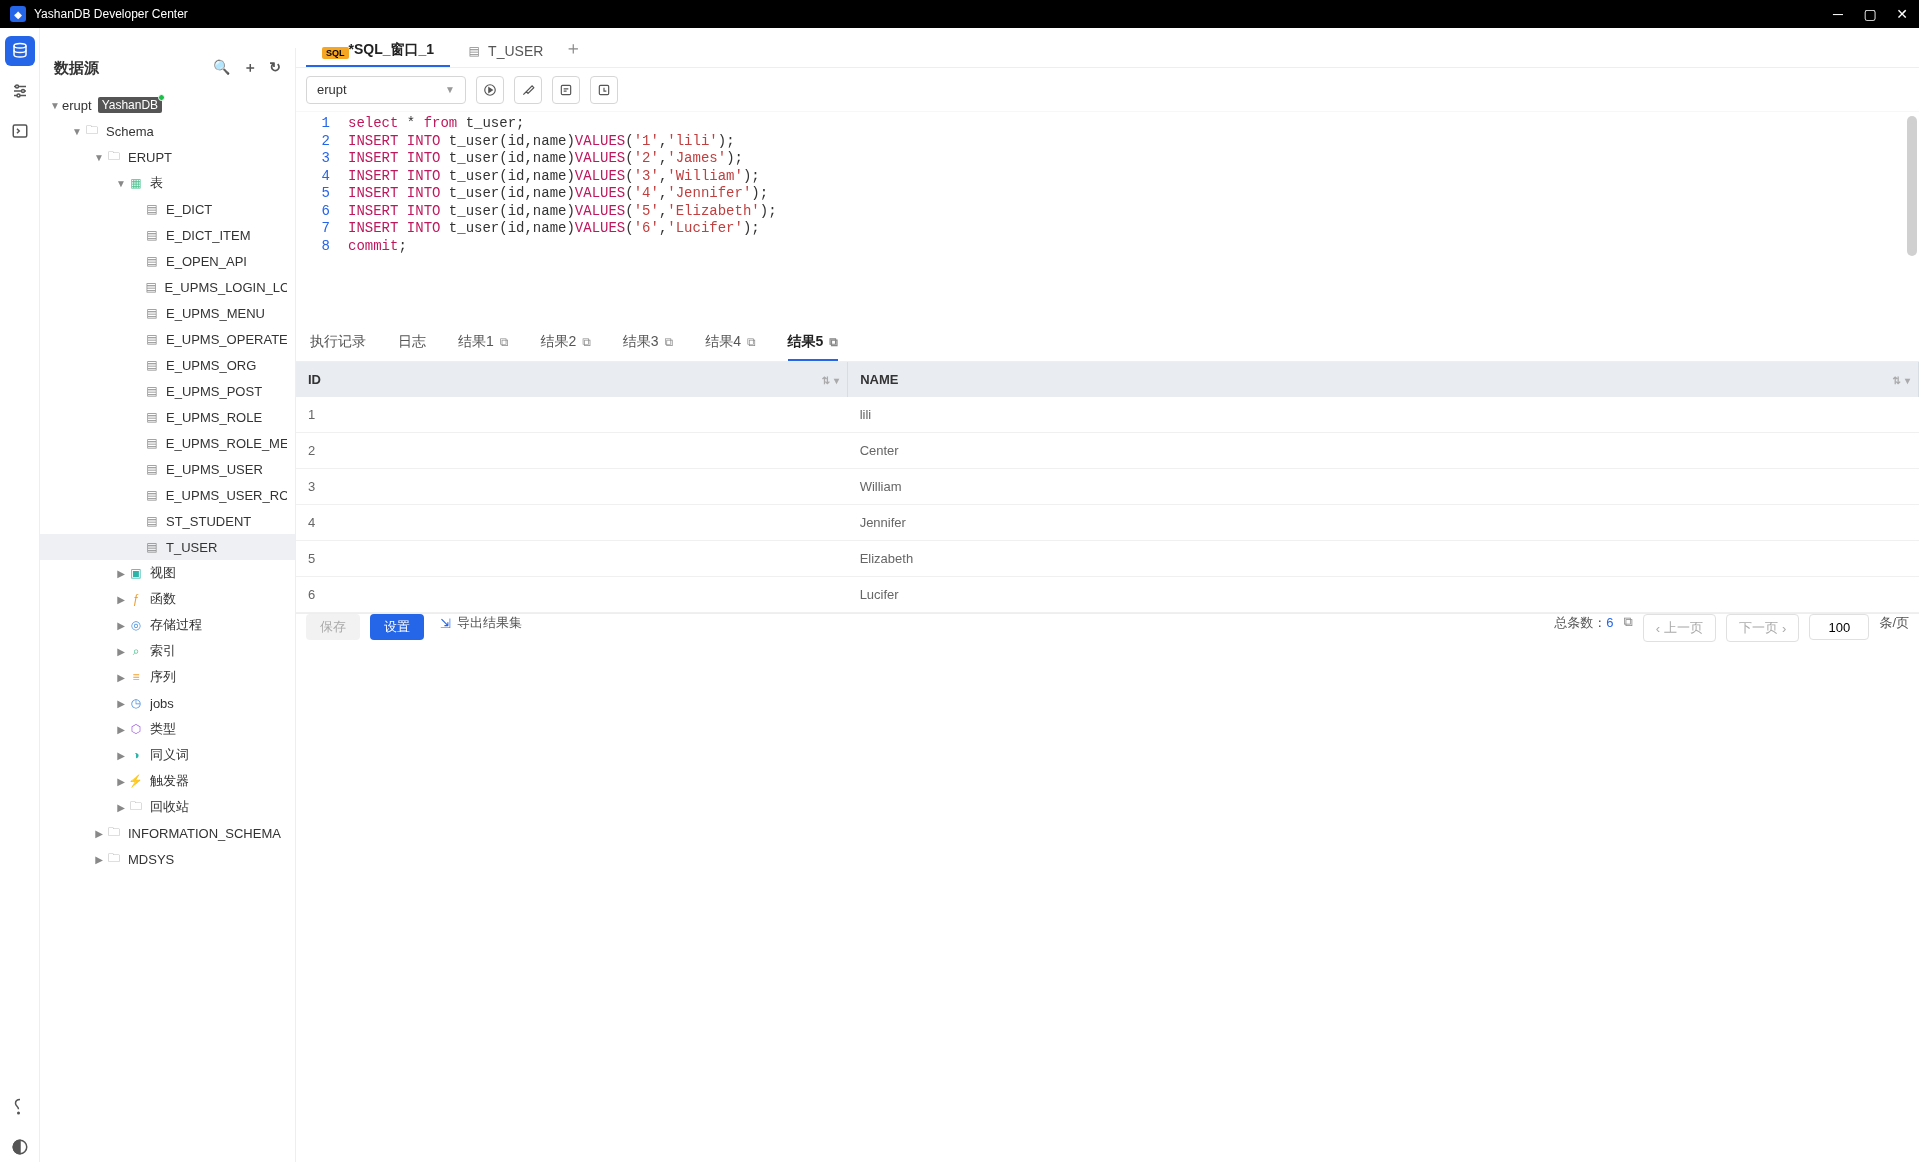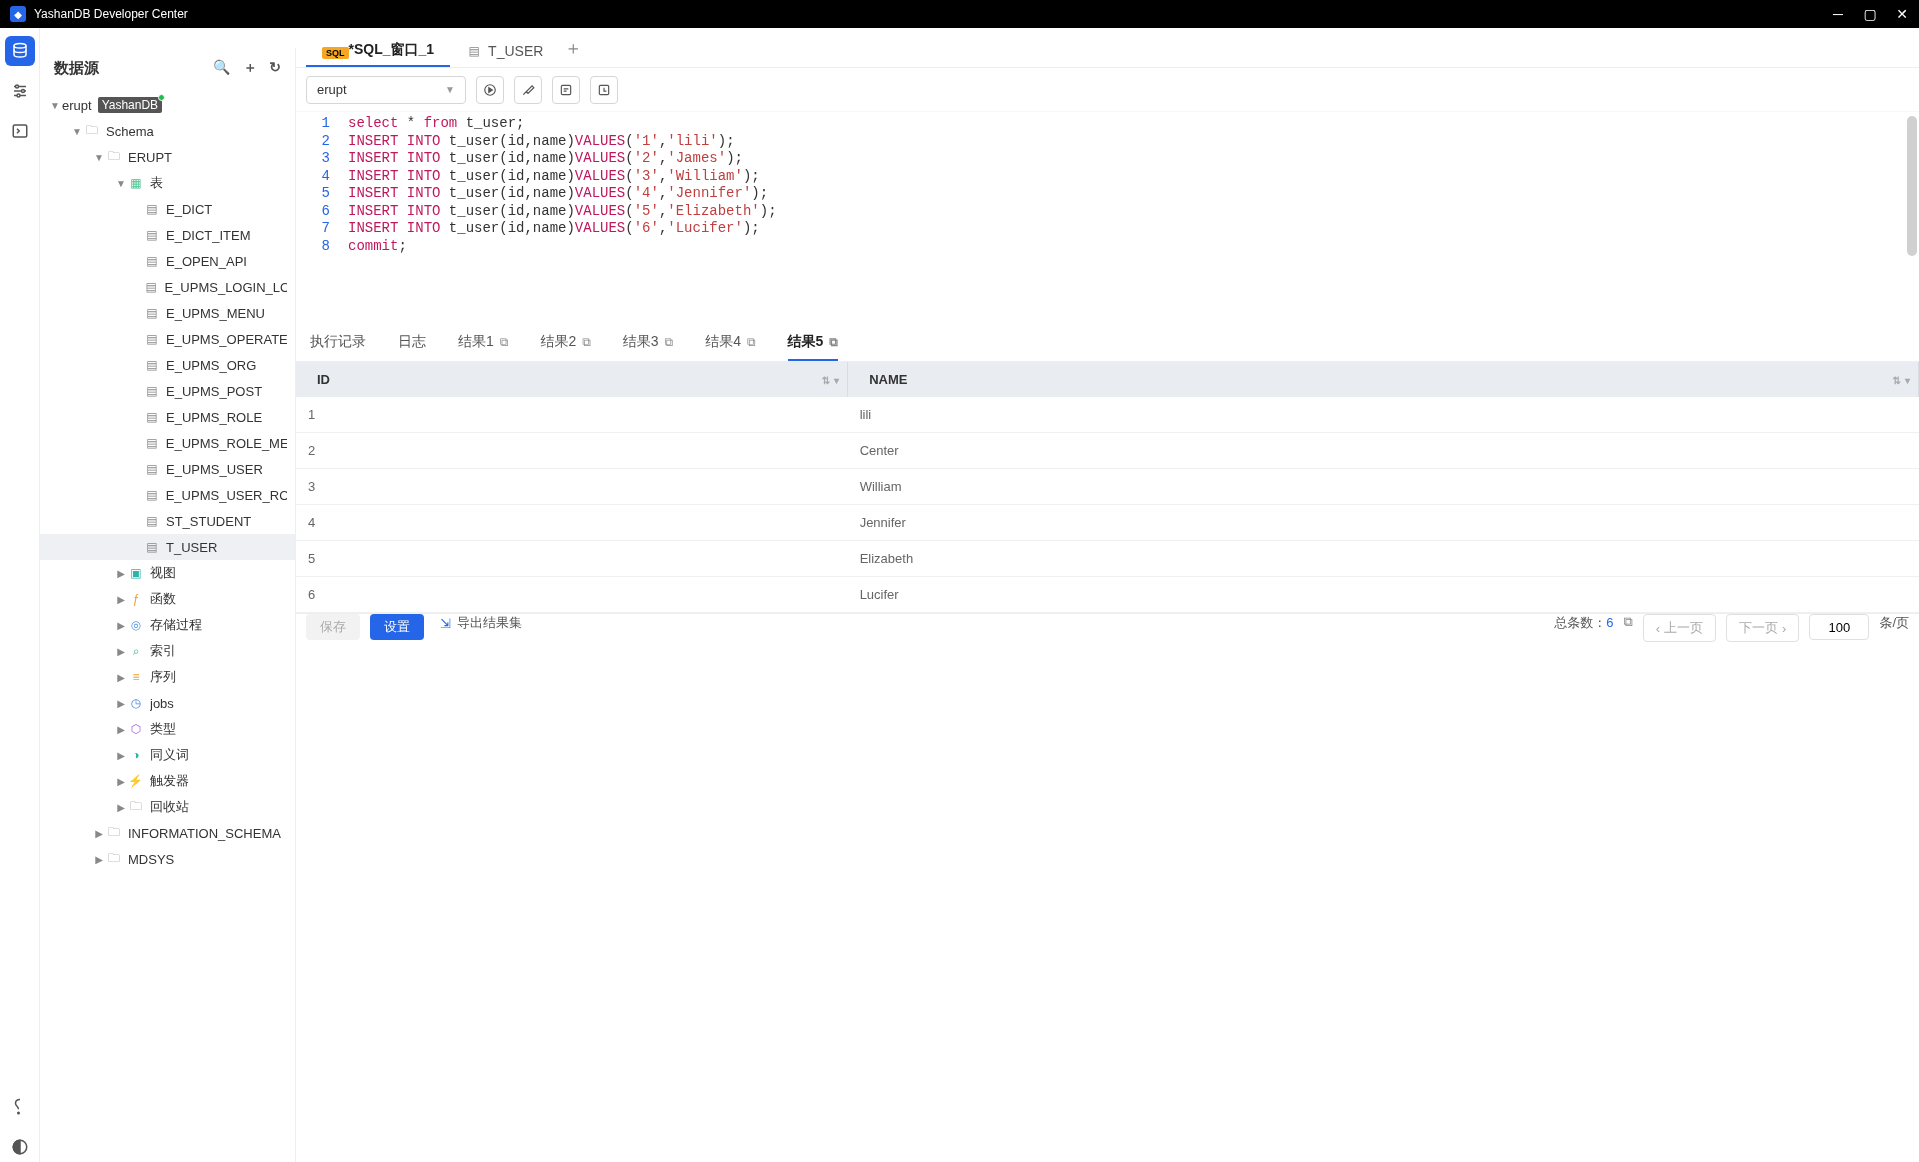--- a/index.html
+++ b/index.html
@@ -50,21 +50,21 @@
 .code { flex: 1; padding: 3px 8px; line-height: 17.5px; white-space: pre; color: #333; }
 .kw { color: #be185d; }
 .str { color: #c04040; }
 .editor-scroll { position: absolute; right: 2px; top: 4px; width: 10px; height: 140px; background: #d0d0d0; border-radius: 5px; }
 .result-tabs { height: 40px; border-bottom: 1px solid #eee; display: flex; align-items: stretch; padding: 0 14px; gap: 32px; }
 .rtab { display: flex; align-items: center; gap: 6px; font-size: 14px; color: #555; cursor: pointer; border-bottom: 2px solid transparent; padding-top: 2px; }
 .rtab.active { color: #222; font-weight: 600; border-bottom-color: #2565e8; }
 .rtab .popout { color: #888; font-size: 12px; }
 .result-table { flex: 0 0 auto; }
 .rtable { width: 100%; border-collapse: collapse; }
-.rtable th { background: #e9ecf1; text-align: left; padding: 10px 21px; font-weight: 600; font-size: 13px; border-right: 1px solid #d8dce3; position: relative; }
+.rtable th { background: #e9ecf1; text-align: left; padding: 10px 12px; font-weight: 600; font-size: 13px; border-right: 1px solid #d8dce3; position: relative; }
 .rtable td { padding: 10px 12px; border-bottom: 1px solid #f0f0f0; font-size: 13px; color: #666; }
 .th-controls { position: absolute; right: 8px; top: 50%; transform: translateY(-50%); display: flex; gap: 4px; color: #aaa; font-size: 10px; }
 .result-footer { height: 44px; border-top: 1px solid #eee; display: flex; align-items: flex-start; padding: 0 10px; gap: 10px; }
 .ft-btn { padding: 4px 14px; border-radius: 4px; border: none; font-size: 13px; cursor: pointer; }
 .ft-btn.gray { background: #f2f2f2; color: #aaa; }
 .ft-btn.blue { background: #2565e8; color: #fff; }
 .ft-link { display: flex; align-items: center; gap: 6px; font-size: 13px; color: #555; cursor: pointer; padding: 0 6px; }
 .ft-spacer { flex: 1; }
 .count-num { color: #2565e8; }
 .page-btn { border: 1px solid #e0e0e0; padding: 4px 12px; border-radius: 4px; font-size: 13px; color: #aaa; cursor: pointer; display: flex; align-items: center; gap: 4px; }

